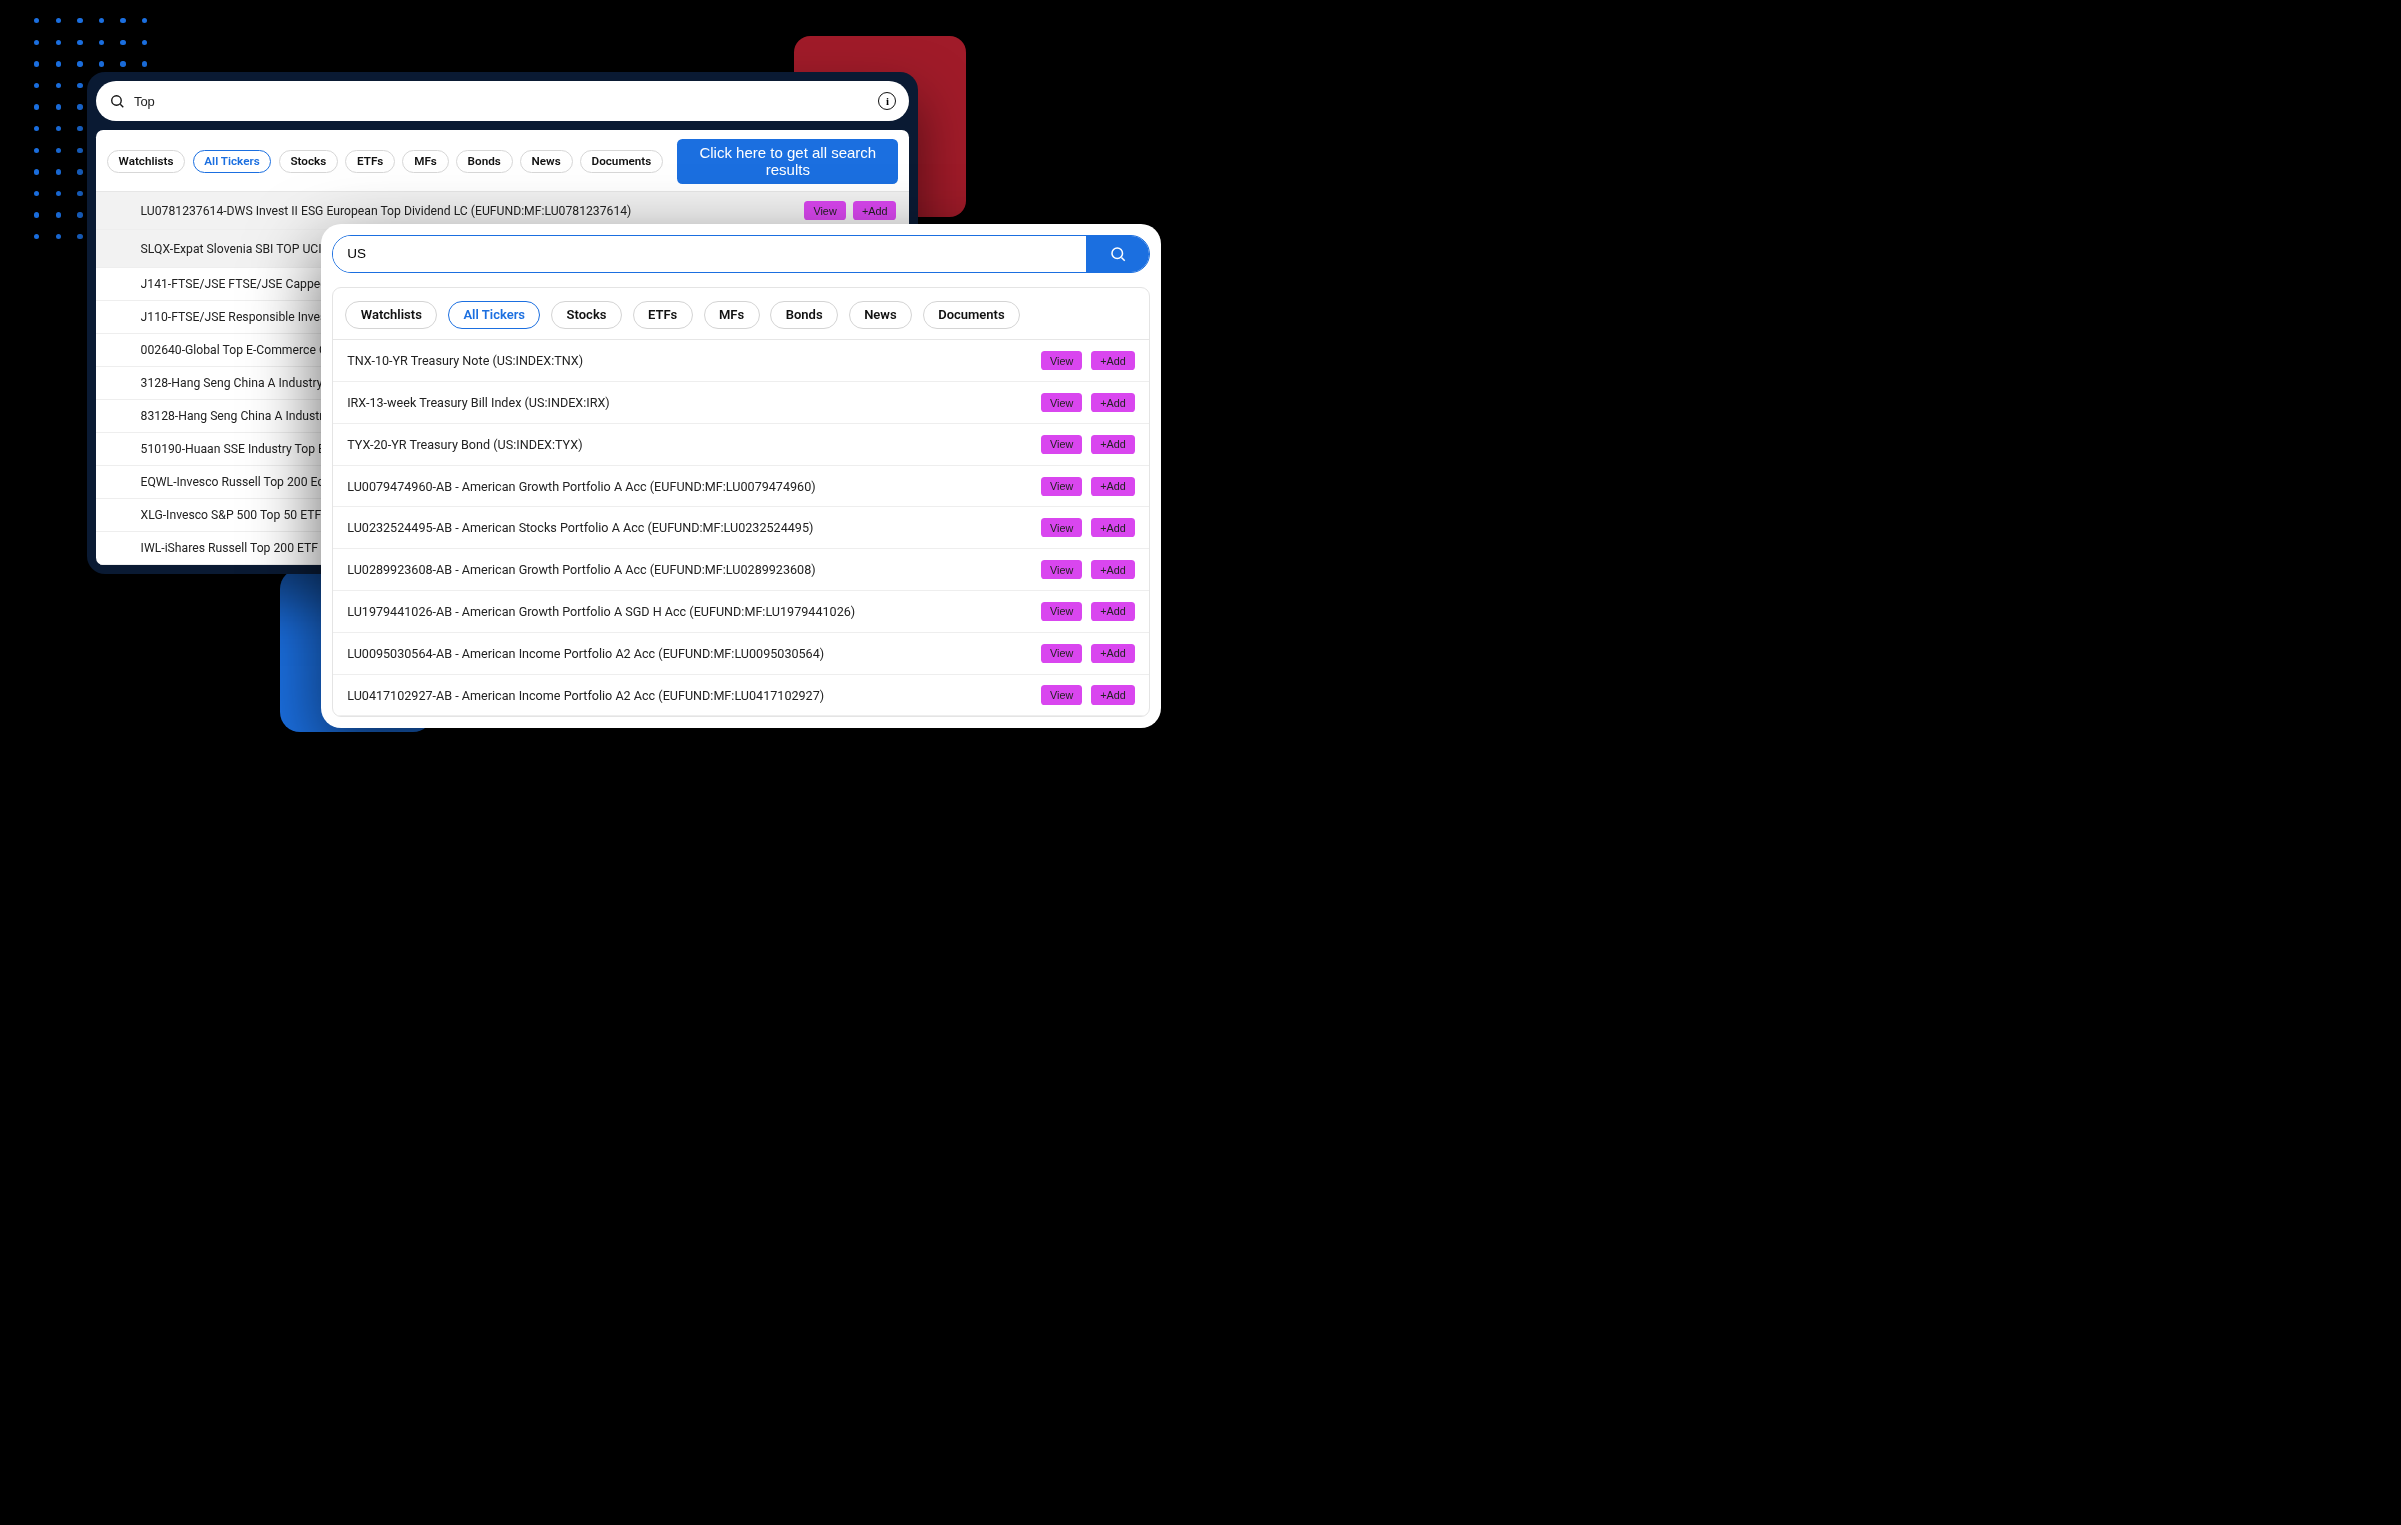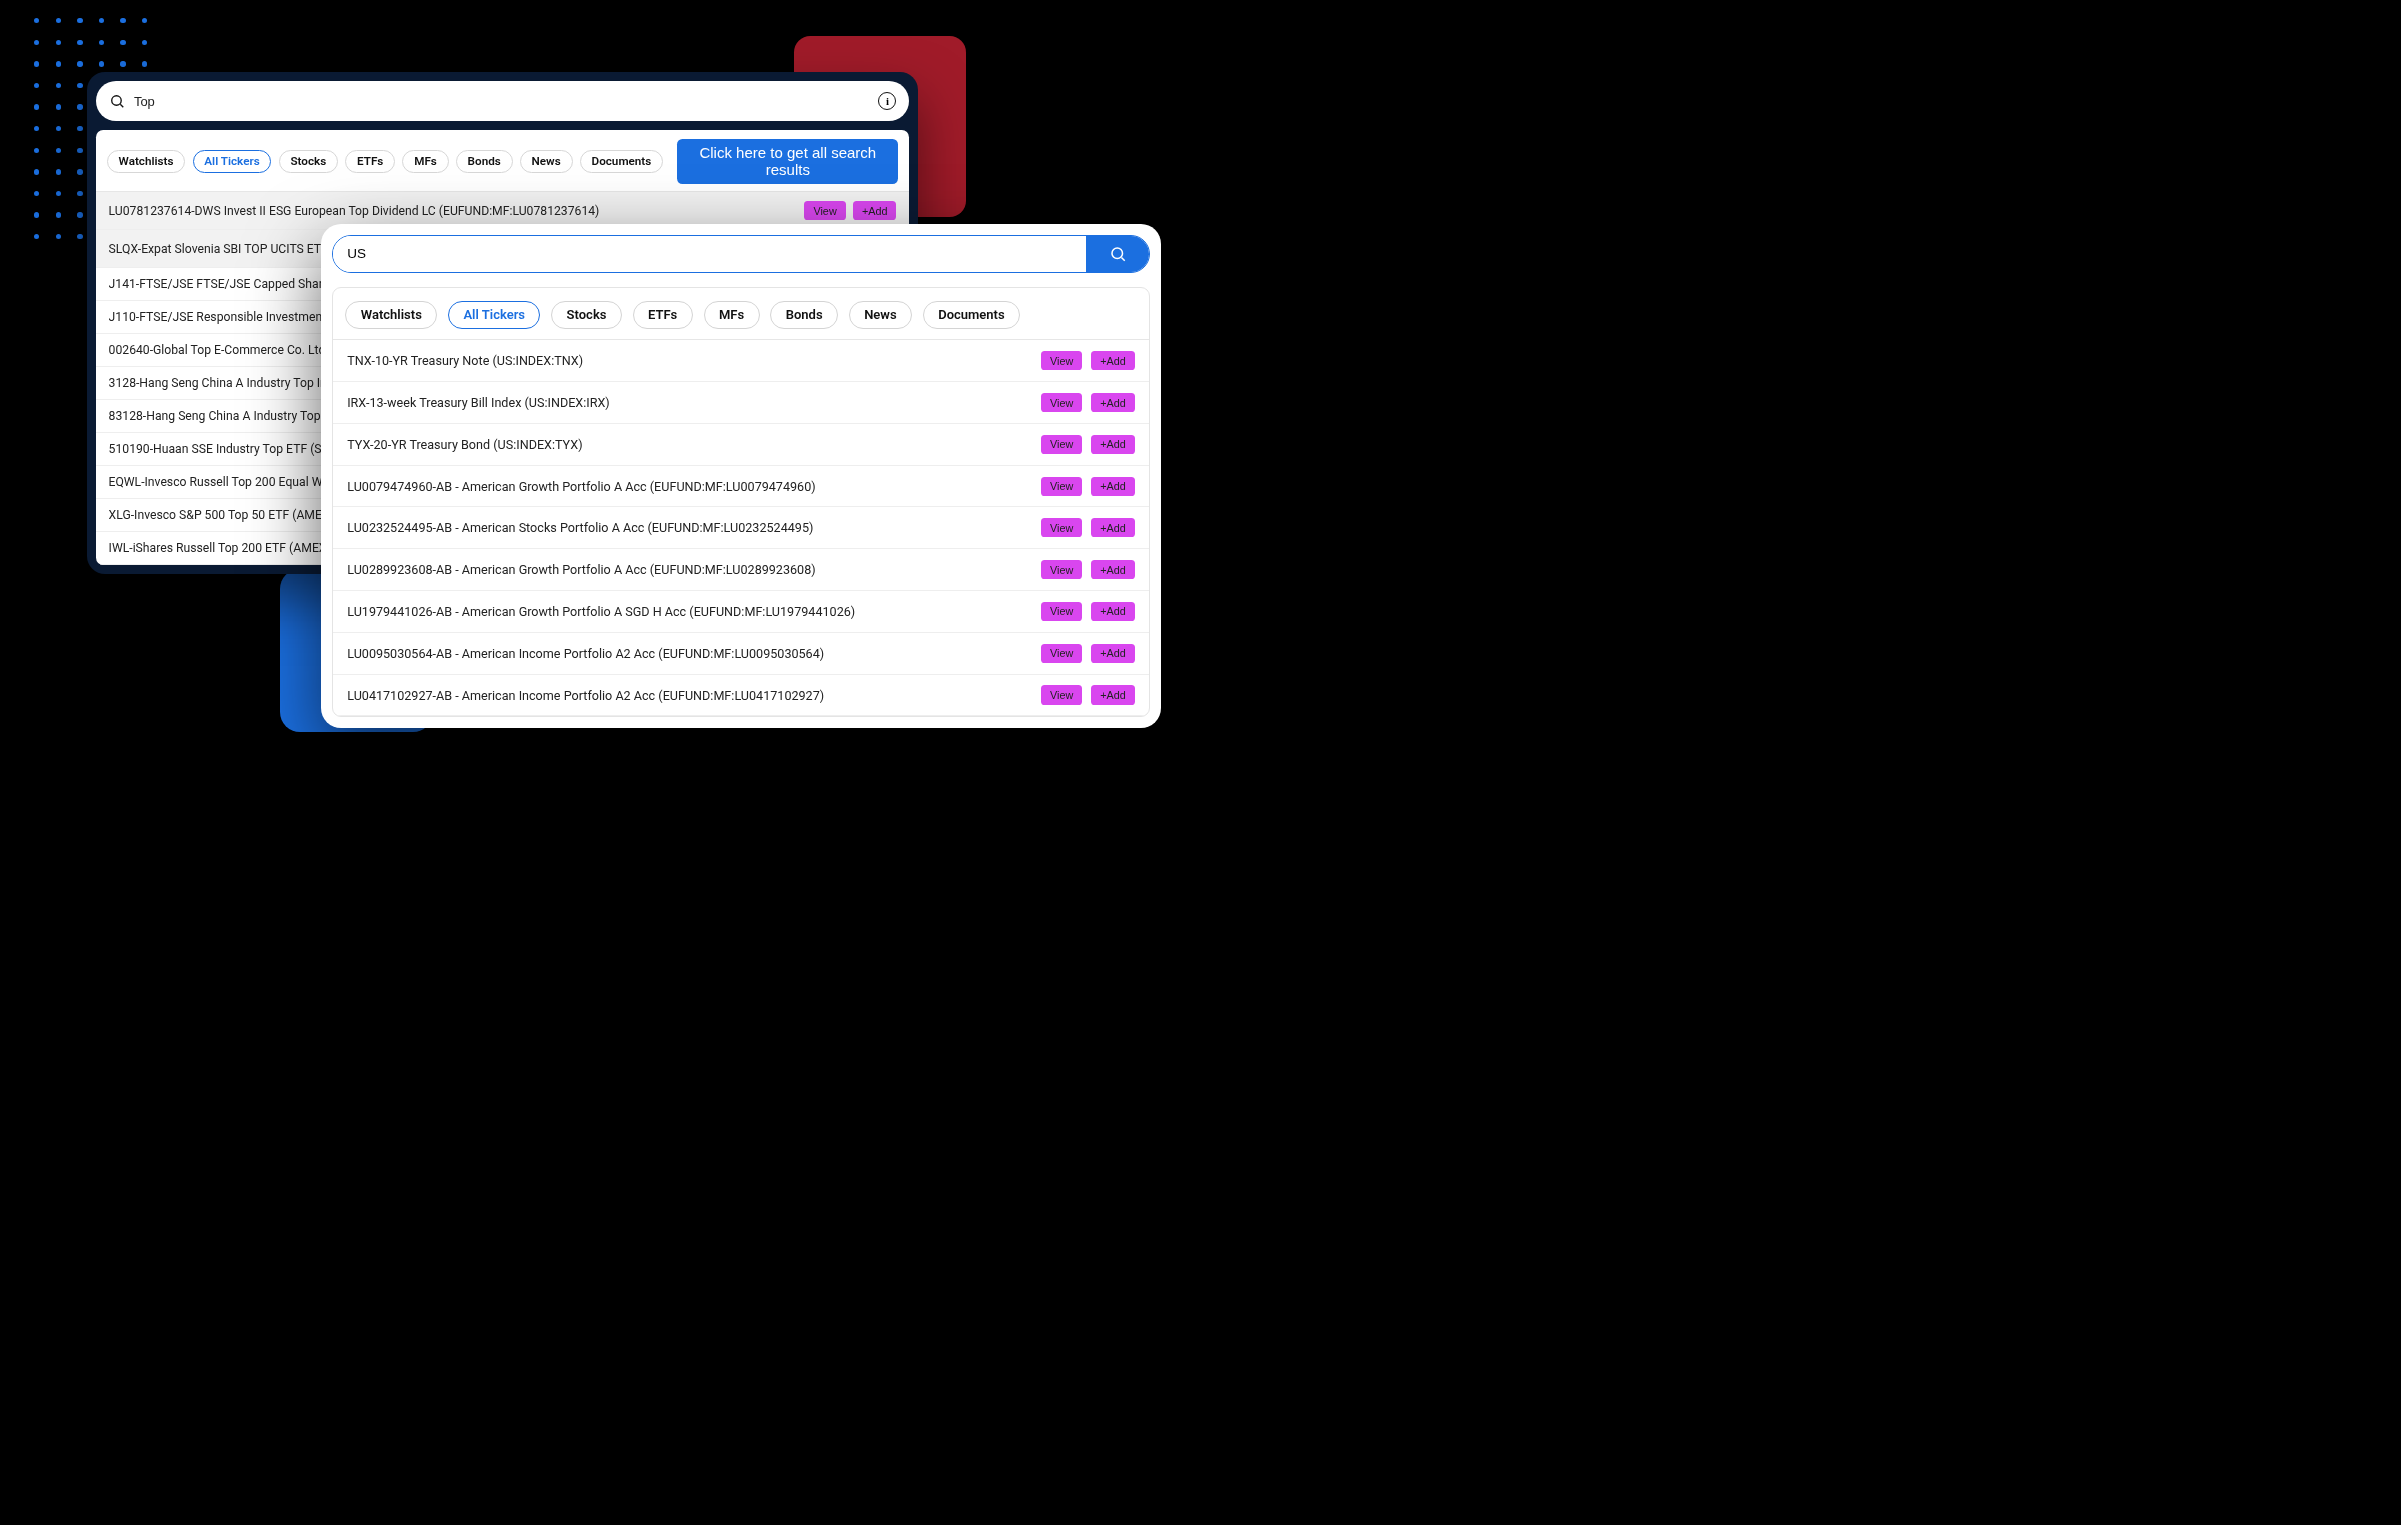--- a/index.html
+++ b/index.html
@@ -117,21 +117,21 @@
     max-height: 388px;
     overflow-y: auto;
   }
   .dropdown .row {
     display: flex; align-items: center;
     padding: 9px 12.6px;
     border-bottom: 0.9px solid #eee;
     font-size: 12.2px; color: #222;
     gap: 7.2px;
   }
-  .dropdown .row .label { flex: 1; overflow: hidden; text-overflow: ellipsis; white-space: nowrap; }
+  .dropdown .row .label { flex: 1; overflow: hidden; text-overflow: ellipsis; white-space: nowrap; margin-left: 32px; }
   .dropdown .row.highlight { background: #f2f2f2; }
   .btn-small {
     background: #d946ef;
     border: none;
     border-radius: 3.6px;
     padding: 3.6px 9px;
     font-size: 10.8px;
     color: #222;
     cursor: pointer;
   }

